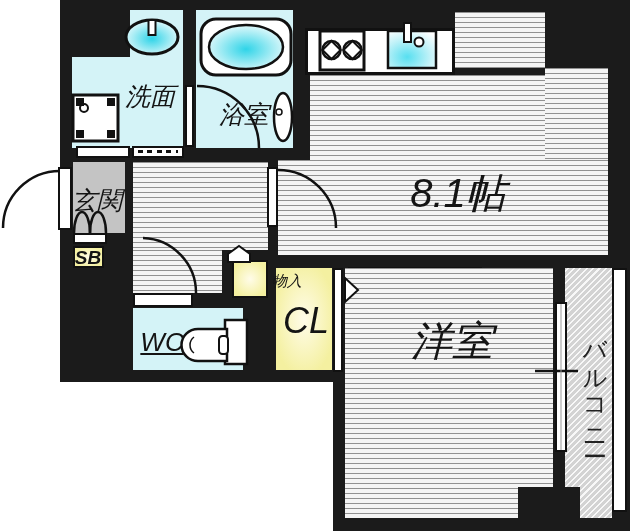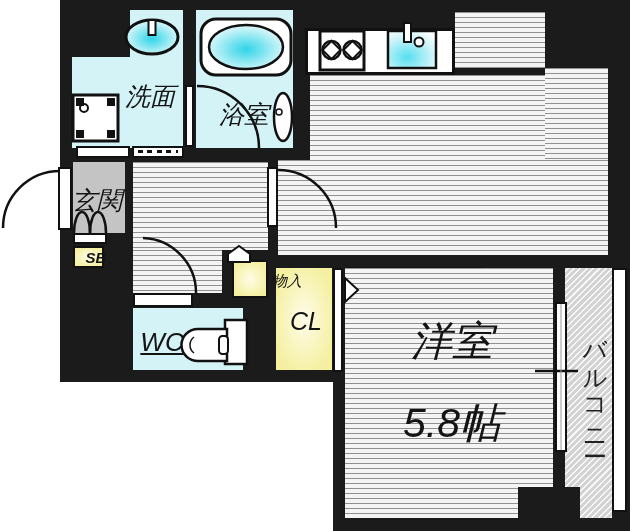--- a/index.html
+++ b/index.html
@@ -142,21 +142,21 @@
 
     <polygon points="345,278 358,290 345,302" fill="#fff" stroke="#111" stroke-width="2"></polygon>
 
     <line x1="535" y1="371" x2="578" y2="371" stroke="#111" stroke-width="2.5"></line>
     <line x1="561" y1="304" x2="561" y2="450" stroke="#999" stroke-width="1"></line>
   </svg>
 
   <div class="lbl" style="left:150px;top:96px;font-size:25px;">洗面</div>
   <div class="lbl" style="left:244px;top:114px;font-size:25px;">浴室</div>
   <div class="lbl" style="left:97px;top:200px;font-size:25px;">玄関</div>
-  <div class="lbl" style="left:96px;top:257px;font-size:15px;font-weight:bold;">SB</div>
+  <div class="lbl" style="left:88px;top:257px;font-size:19px;font-weight:bold;">SB</div>
   <div class="lbl" style="left:250px;top:280px;font-size:15px;margin-left:37px;">物入</div>
   <div class="lbl" style="left:162px;top:342px;font-size:26px;text-decoration:underline;">WC</div>
-  <div class="lbl" style="left:306px;top:321px;font-size:25px;">CL</div>
+  <div class="lbl" style="left:306px;top:321px;font-size:36px;">CL</div>
+  <div class="lbl" style="left:458px;top:193px;font-size:40px;">8.1帖</div>
   <div class="lbl" style="left:452px;top:341px;font-size:41px;text-align:right;">洋室</div>
-  <div class="lbl" style="left:452px;top:423px;font-size:41px;">5.8帖</div>
   <div class="lbl vert" style="left:595px;top:385px;font-size:24px;font-style:normal;color:#222;letter-spacing:3px;">バルコニー</div>
 
 </div>
 
 </body></html>

